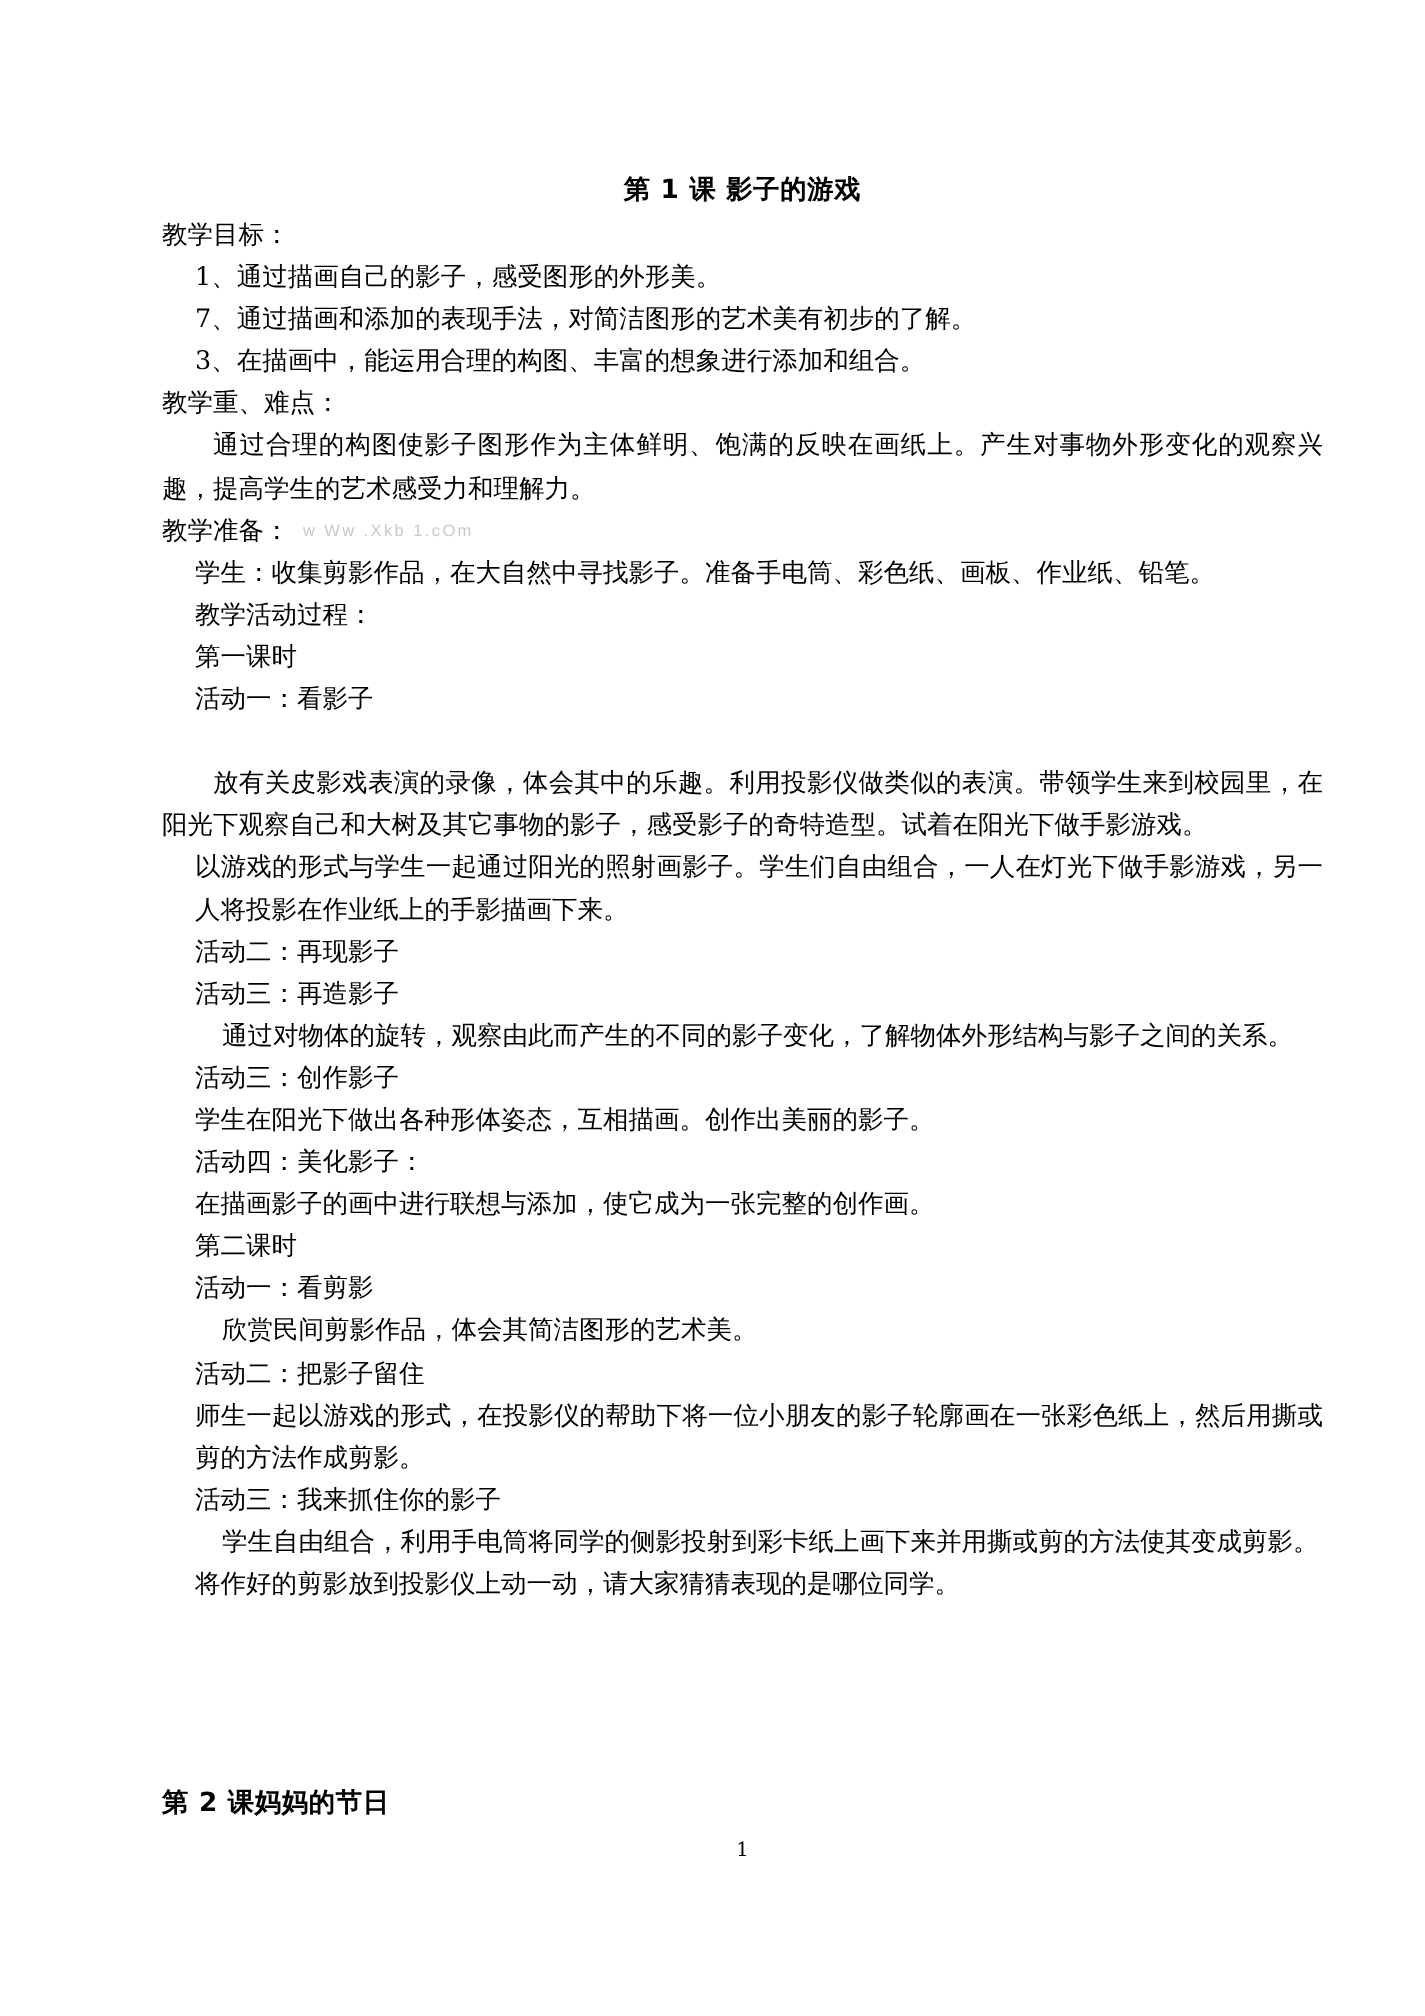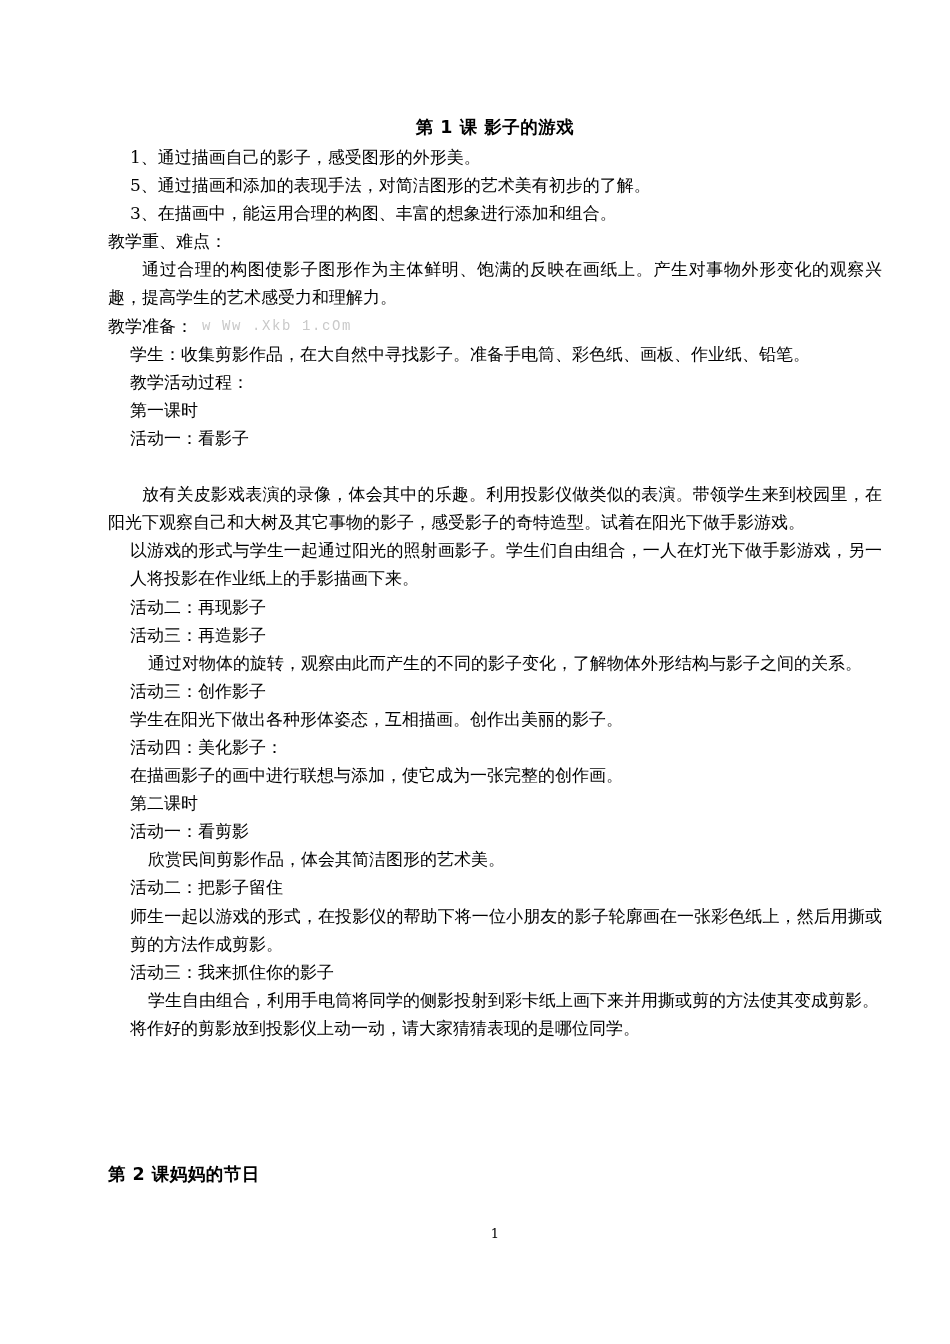--- a/index.html
+++ b/index.html
@@ -68,22 +68,22 @@
   }
 
   .spacer-line {
     height: 28.1px;
   }
   .spacer-gap {
     height: 117px;
   }
 
   .watermark {
-    font-family: Liberation Mono, monospace;
-    font-size: 14px;
+    font-family: Liberation Sans, sans-serif;
+    font-size: 11px;
     color: #c9c9c9;
     letter-spacing: 1.6px;
     padding-left: 9px;
     vertical-align: 2px;
     white-space: pre;
   }
 
   .footer-title {
     font-weight: bold;
     font-size: 17.5px;
@@ -106,24 +106,25 @@
 </style>
 </head>
 <body>
 
 <div class="page">
 
   <div class="page-body">
 
     <h1 class="doc-title">第 1 课 影子的游戏</h1>
 
+    <p class="para">教学目标：</p>
 
     <p class="para indent-1">1、通过描画自己的影子，感受图形的外形美。</p>
 
-    <p class="para indent-1">5、通过描画和添加的表现手法，对简洁图形的艺术美有初步的了解。</p>
+    <p class="para indent-1">7、通过描画和添加的表现手法，对简洁图形的艺术美有初步的了解。</p>
 
     <p class="para indent-1">3、在描画中，能运用合理的构图、丰富的想象进行添加和组合。</p>
 
     <p class="para">教学重、难点：</p>
 
     <p class="para indent-2">通过合理的构图使影子图形作为主体鲜明、饱满的反映在画纸上。产生对事物外形变化的观察兴趣，提高学生的艺术感受力和理解力。</p>
 
     <p class="para"><span>教学准备：</span><span class="watermark">w Ww .Xkb 1.cOm</span></p>
 
 

